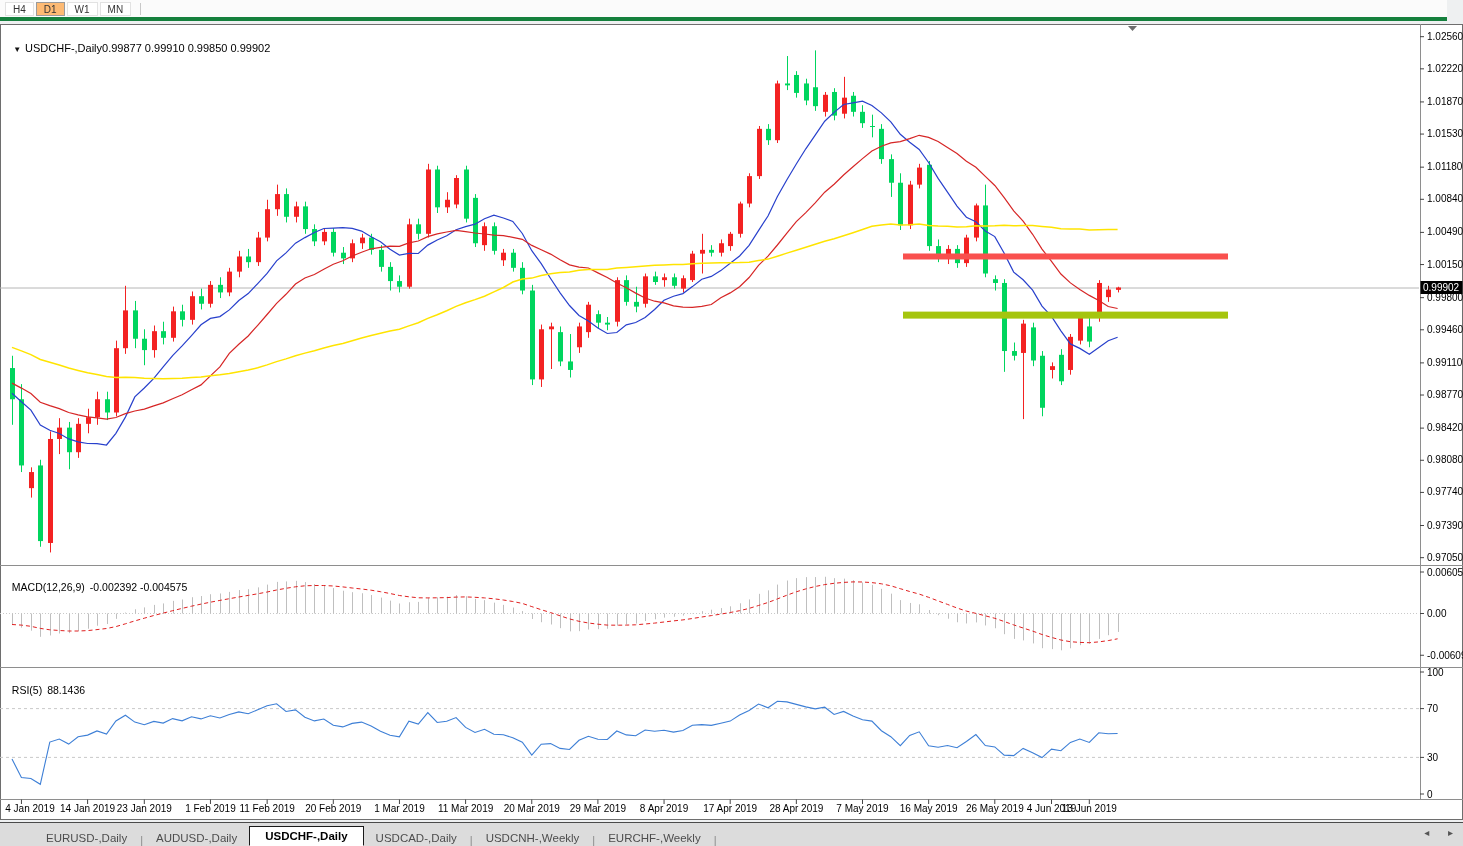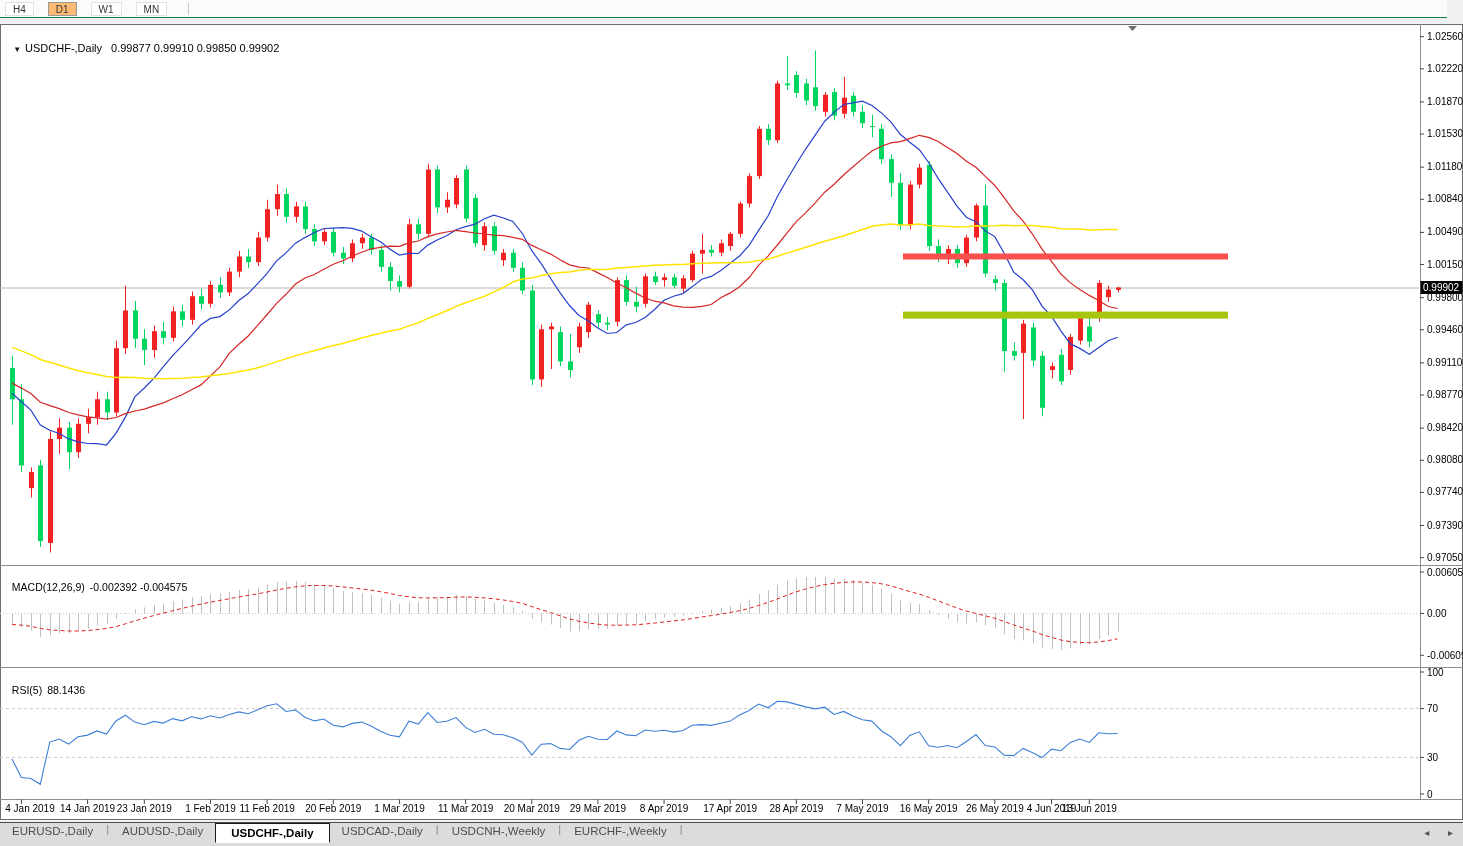--- a/index.html
+++ b/index.html
@@ -1,28 +1,28 @@
 <!DOCTYPE html>
 <html><head>
 <meta charset="utf-8">
 <style>
   html,body{margin:0;padding:0}
   body{width:1463px;height:846px;background:#eef0f1;font-family:"Liberation Sans",sans-serif;overflow:hidden;position:relative}
-  .toolbar{position:absolute;top:0;left:0;right:16px;height:17px;background:#fbfbfb;border-bottom:1px solid #15803d;display:flex;align-items:center;padding-left:5px;gap:14px;z-index:5}
+  .toolbar{position:absolute;top:0;left:0;right:16px;height:17px;background:#fbfbfb;border-bottom:4px solid #15803d;display:flex;align-items:center;padding-left:5px;gap:2px;z-index:5}
   .tf-btn{font-size:10px;color:#333;padding:0 7px;height:14px;line-height:13px;border:1px solid #e2e2e2;background:#fff;cursor:pointer}
   .tf-btn.active{background:#fdba74;border:1px solid #9a9a9a}
   .tb-divider{width:1px;height:12px;background:#c8c8c8;margin-left:7px}
   #chart-svg{position:absolute;top:0;left:0;z-index:1}
   #chart-svg text{font-family:"Liberation Sans",sans-serif;font-size:10px;fill:#000}
   .overlay-label{position:absolute;z-index:3;font-size:11px;color:#000;white-space:pre}
   .overlay-label .caret{font-size:8px;margin-right:4px;color:#111}
-  .overlay-label .vals{margin-left:9px}
+  .overlay-label .vals{}
   .panel-label{position:absolute;z-index:3;font-size:10.5px;color:#000;white-space:pre}
   .panel-label .vals{margin-left:5px}
-  .tabbar{position:absolute;top:822px;left:0;width:1463px;height:24px;background:#dcdcdc;border-top:1px solid #4a4a4a;display:flex;align-items:flex-start;font-size:11.5px;color:#4d4d4d;z-index:5;box-sizing:border-box}
+  .tabbar{position:absolute;top:822px;left:0;width:1463px;height:24px;background:#dcdcdc;border-top:1px solid #4a4a4a;display:flex;align-items:flex-end;padding-left:34px;font-size:11.5px;color:#4d4d4d;z-index:5;box-sizing:border-box}
   .tab{padding:2px 12px;cursor:pointer;white-space:nowrap}
   .tab.active{background:#fff;border:1px solid #1a1a1a;border-bottom:1px solid #fff;color:#000;font-weight:bold;padding:3px 15px}
   .tab-sep{color:#8a8a8a;margin:0 1px;font-size:11px}
   .tab-arrows{position:absolute;right:10px;top:827px;z-index:6;font-size:10px;color:#555}
   .tab-arrows span{margin-left:16px;cursor:pointer}
 </style>
 </head>
 <body>
 
 <div class="toolbar">

